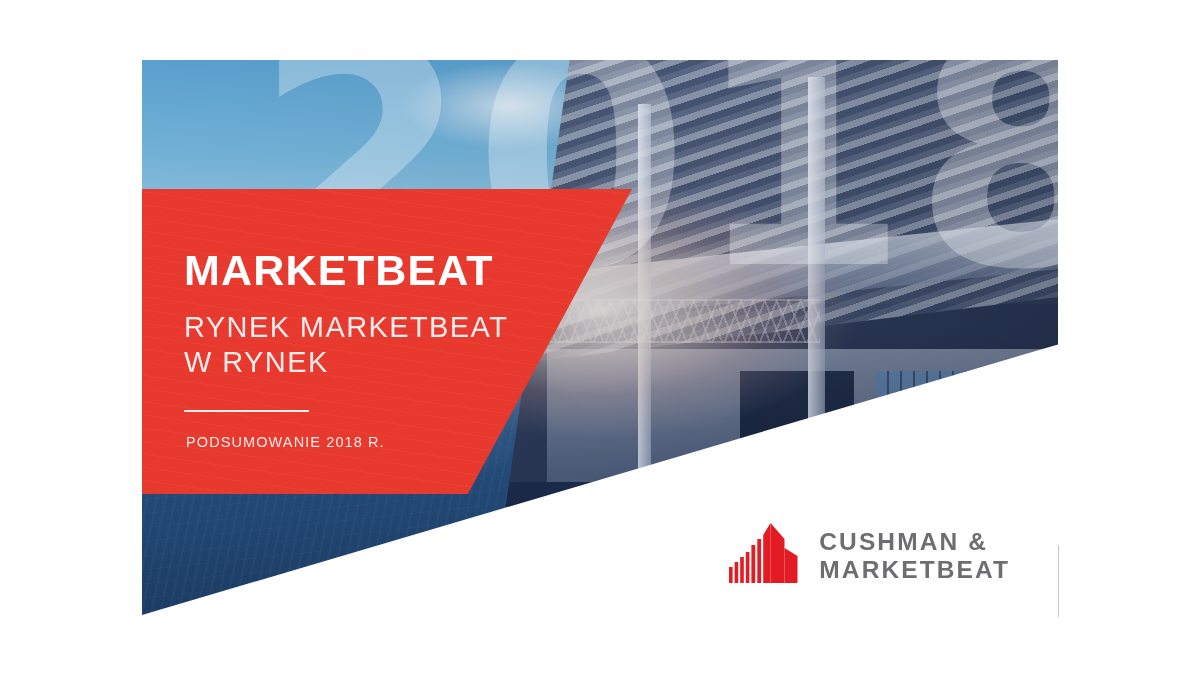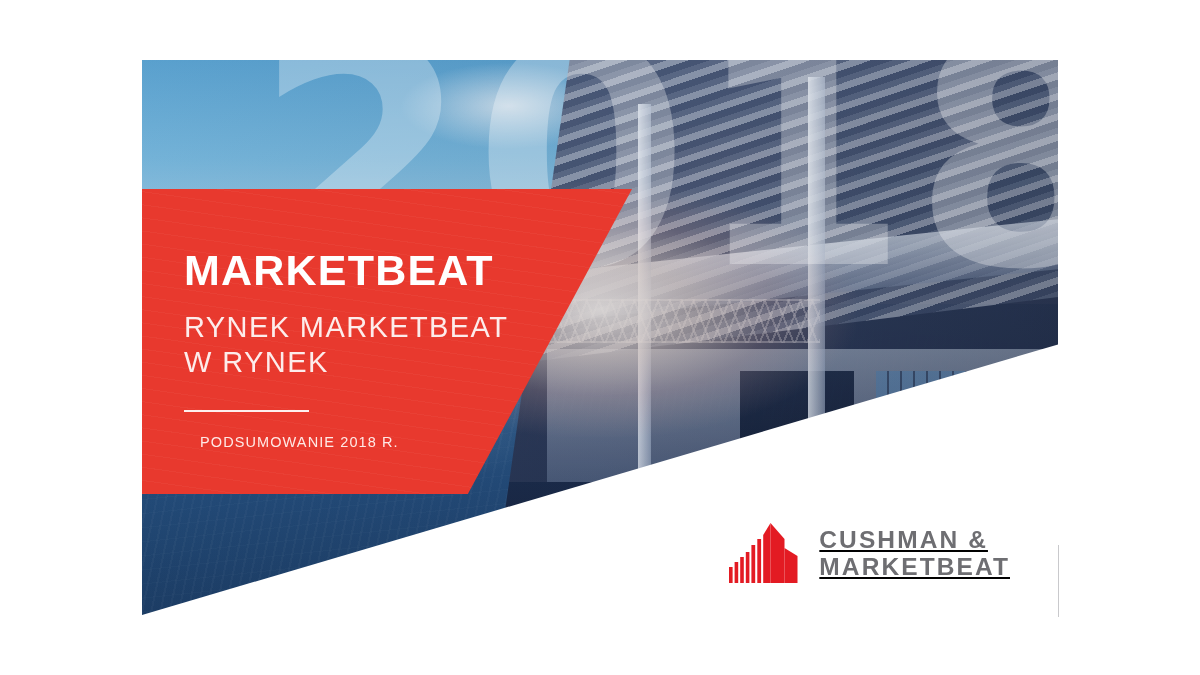--- a/index.html
+++ b/index.html
@@ -158,25 +158,25 @@
     font-weight:300;font-size:29px;line-height:1.20;letter-spacing:1.4px;
     color:#fdeceb;margin:0;
   }
   .rule{
     width:125px;height:2px;background:rgba(255,255,255,.92);
     margin:30px 0 22px 0;
   }
   .t-note{
     font-family:"Liberation Sans", sans-serif;
     font-weight:400;font-size:14.5px;letter-spacing:1.1px;
-    color:#ffe9e6;margin:16px;
-  }
-
-  
-  .logo{position:absolute;right:48px;bottom:32px;display:flex;align-items:center;gap:16px;text-decoration:underline;}
+    color:#ffe9e6;margin:2px;
+  }
+
+  
+  .logo{position:absolute;right:48px;bottom:32px;display:flex;align-items:flex-end;gap:16px;}
   .logo-mark{width:74px;height:60px;display:block;}
   .logo-text{
     font-family:"Liberation Sans", sans-serif;
     font-weight:700;font-size:24.5px;line-height:1.12;letter-spacing:2.1px;
     color:#6e6e72;white-space:nowrap;
   }
   .logo-text div{margin:0;}
 
   
   .hairline{

